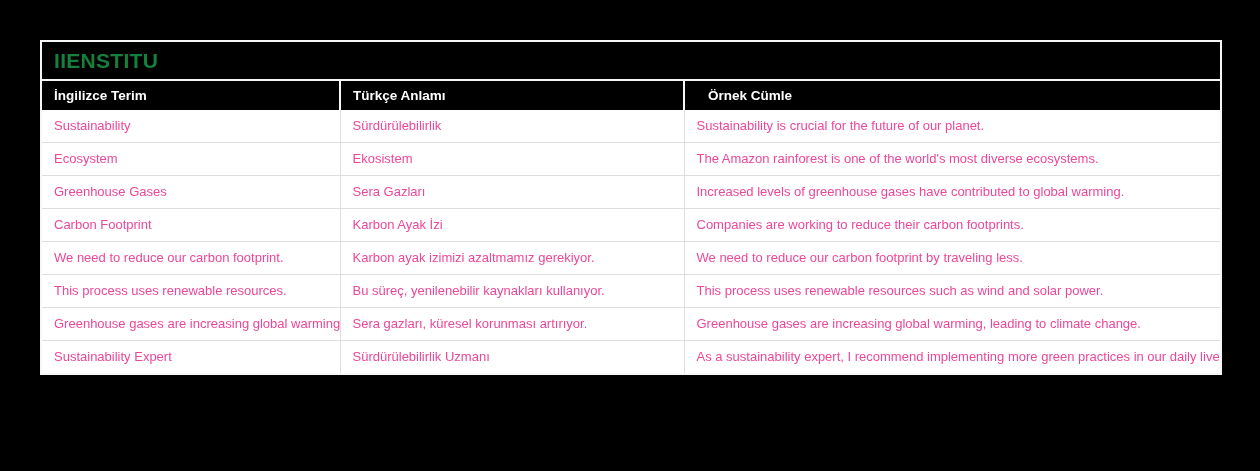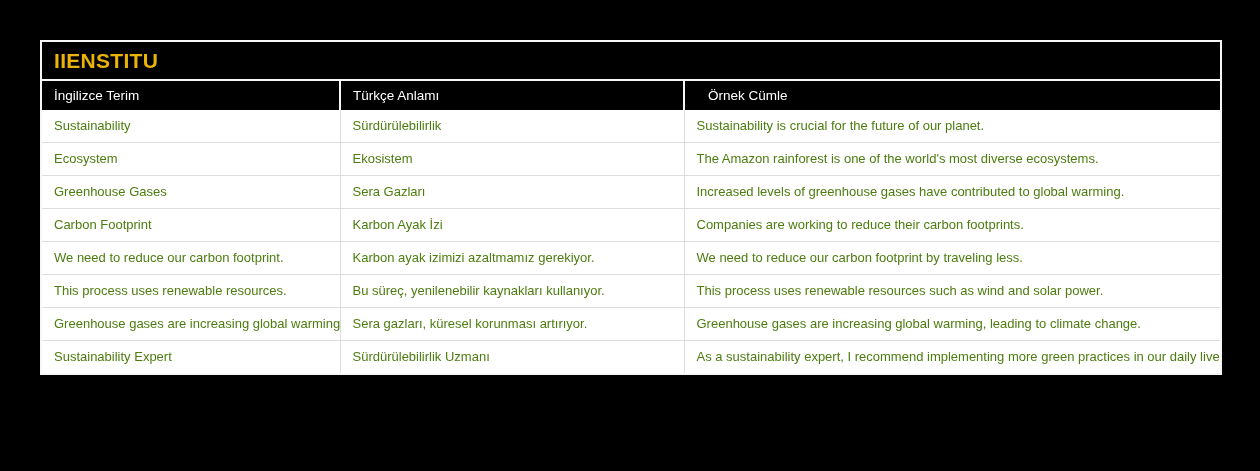--- a/index.html
+++ b/index.html
@@ -15,48 +15,48 @@
   .panel {
     position: absolute;
     left: 40px;
     top: 40px;
     width: 1182px;
     border: 2px solid #f7f7f7;
     background: #000000;
   }
   .title-bar {
     background: #000000;
-    color: #eab308;
+    color: #15803d;
     font-size: 21px;
     font-weight: bold;
     line-height: 21px;
     padding: 8px 12px;
     border-bottom: 2px solid #f7f7f7;
     letter-spacing: 0.3px;
   }
   table.vocab {
     width: 100%;
     border-collapse: collapse;
     table-layout: fixed;
     background: #ffffff;
   }
   table.vocab th {
     background: #000000;
     color: #ffffff;
     font-size: 13.5px;
-    font-weight: normal;
+    font-weight: bold;
     line-height: 15px;
     text-align: left;
     padding: 7px 12px;
     border-right: 2px solid #f7f7f7;
   }
   table.vocab th:last-child { border-right: none; padding-left: 23px; }
   table.vocab td {
     background: #ffffff;
-    color: #4d7c0f;
+    color: #ec4899;
     font-size: 13px;
     line-height: 14px;
     text-align: left;
     padding: 9px 12px;
     border-top: 1px solid #dedede;
     border-right: 1px solid #dedede;
     white-space: nowrap;
     overflow: hidden;
   }
   table.vocab td:last-child { border-right: none; }

